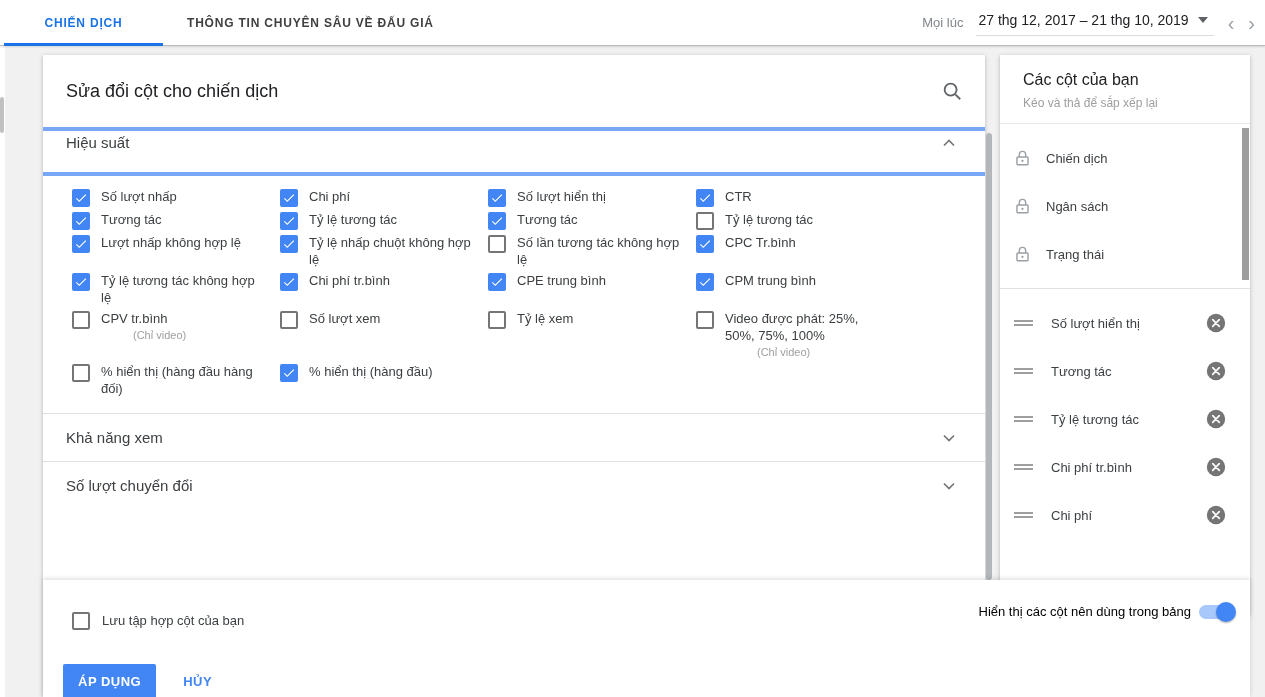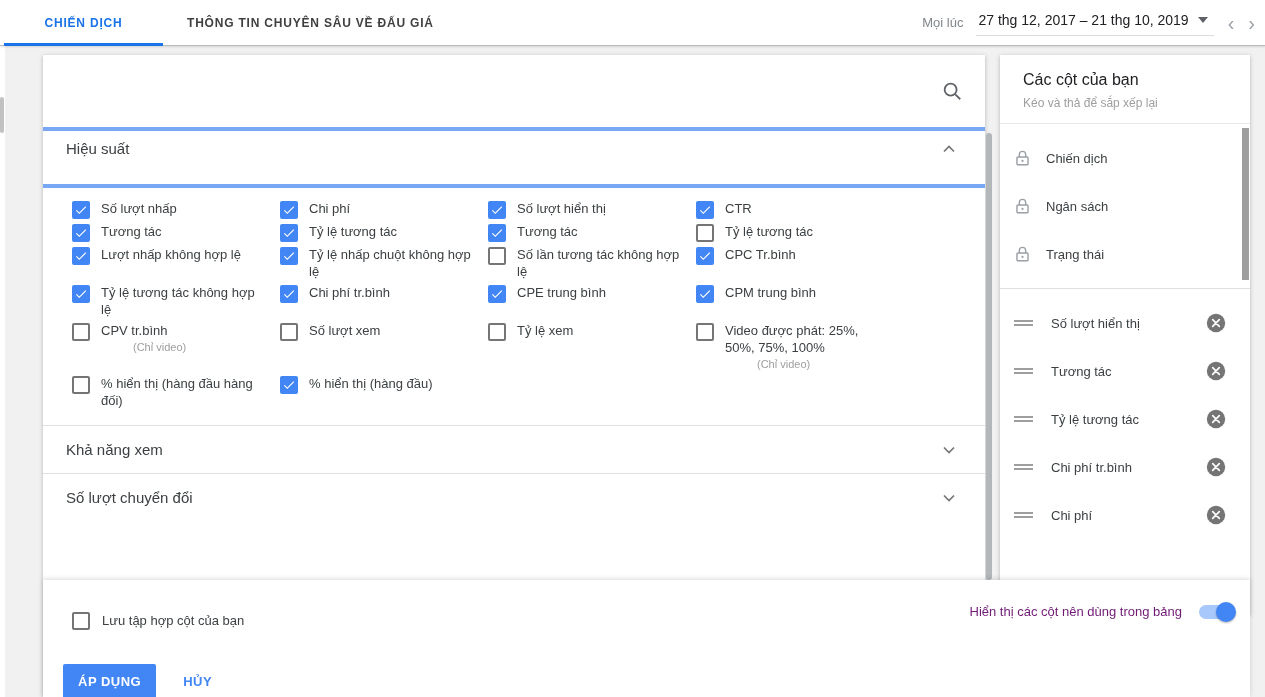--- a/index.html
+++ b/index.html
@@ -25,21 +25,21 @@
   .content-bg { position:absolute; left:5px; top:46px; width:1260px; height:651px; background:#f1f1f1; }
   .page-scrollthumb { position:absolute; left:0; top:97px; width:4px; height:36px; background:#c1c1c1; border-radius:2px; }
 
   
   .dialog { position:absolute; left:43px; top:55px; width:942px; height:642px; background:#fff;
     box-shadow:0 1px 4px rgba(0,0,0,.25); z-index:2; }
   .dialog-header { height:72px; display:flex; align-items:center; padding:0 18px 0 23px; }
   .dialog-title { font-size:18px; font-weight:500; color:#202124; }
   .search-btn { margin-left:auto; display:flex; align-items:center; cursor:pointer; padding:4px; }
 
-  .perf-header { height:61px; border-top:4px solid #78a8f5; border-bottom:4px solid #78a8f5;
+  .perf-header { height:49px; border-top:4px solid #78a8f5; border-bottom:4px solid #78a8f5;
     display:flex; align-items:center; padding:0 30px 18px 23px; cursor:pointer;gap:16px; }
   .sec-label { font-size:15px; color:#3c4043; }
   .sec-chevron { margin-left:auto; display:flex; align-items:center; }
 
   .checkbox-grid { display:grid; grid-template-columns:repeat(4,208px); row-gap:4px;
     padding:12px 0 16px 29px; align-items:start; }
   .cb-cell { display:flex; align-items:flex-start; }
   .cb { width:18px; height:18px; border-radius:2px; flex:0 0 18px; margin-top:1px;
     border:2px solid #757575; background:#fff; cursor:pointer; display:flex; align-items:center; justify-content:center; }
   .cb.checked { border-color:#4285f4; background:#4285f4; }
@@ -68,21 +68,21 @@
   .row-close { margin-left:auto; display:flex; align-items:center; cursor:pointer; }
   .drag-handle { cursor:grab; display:flex; align-items:center; }
   .sb-scroll-thumb { position:absolute; right:1px; top:73px; width:7px; height:152px; background:#9e9e9e; }
 
   
   .footer { position:absolute; left:43px; top:580px; width:1207px; height:117px; background:#fff;
     box-shadow:0 -1px 5px rgba(0,0,0,.15); z-index:5; }
   .save-row { position:absolute; left:29px; top:31px; display:flex; align-items:center; }
   .save-row .lbl { font-size:13px; color:#3c4043; margin-left:12px; }
   .toggle-row { position:absolute; right:17px; top:24px; display:flex; align-items:center; }
-  .toggle-row .lbl { font-size:13px; color:#701a75; margin-right:17px; }
+  .toggle-row .lbl { font-size:13px; color:#000000; margin-right:8px; }
   .toggle { position:relative; width:34px; height:14px; border-radius:7px; background:#a8c7fa; cursor:pointer; }
   .toggle .knob { position:absolute; right:-3px; top:-3px; width:20px; height:20px; border-radius:50%;
     background:#4285f4; box-shadow:0 1px 2px rgba(0,0,0,.3); }
   .btn-row { position:absolute; left:20px; top:84px; display:flex; align-items:center; }
   .btn-primary { border:none; background:#4285f4; color:#fff; font-family:inherit; font-size:13px; font-weight:bold;
     letter-spacing:.5px; padding:10px 15px; border-radius:2px; cursor:pointer; }
   .btn-text { border:none; background:none; color:#4285f4; font-family:inherit; font-size:13px; font-weight:bold;
     letter-spacing:.5px; margin-left:27px; cursor:pointer; }
 </style>
 </head>
@@ -108,20 +108,21 @@
             <path d="M0 0h10L5 6z" fill="#5f6368"></path>
           </svg>
       </div>
       <span class="dr-nav">‹</span>
       <span class="dr-nav">›</span>
     </div>
   </header>
 
   <section class="dialog">
     <div class="dialog-header">
+      <h1 class="dialog-title">Sửa đổi cột cho chiến dịch</h1>
       <span class="search-btn">
         <svg width="22" height="22" viewBox="0 0 24 24" fill="none" stroke="#5f6368" stroke-width="2">
             <circle cx="10.5" cy="10.5" r="6.5"></circle>
             <path d="M15.6 15.6L21 21"></path>
           </svg>
       </span>
     </div>
 
     <div class="perf-section">
       <div class="perf-header">

